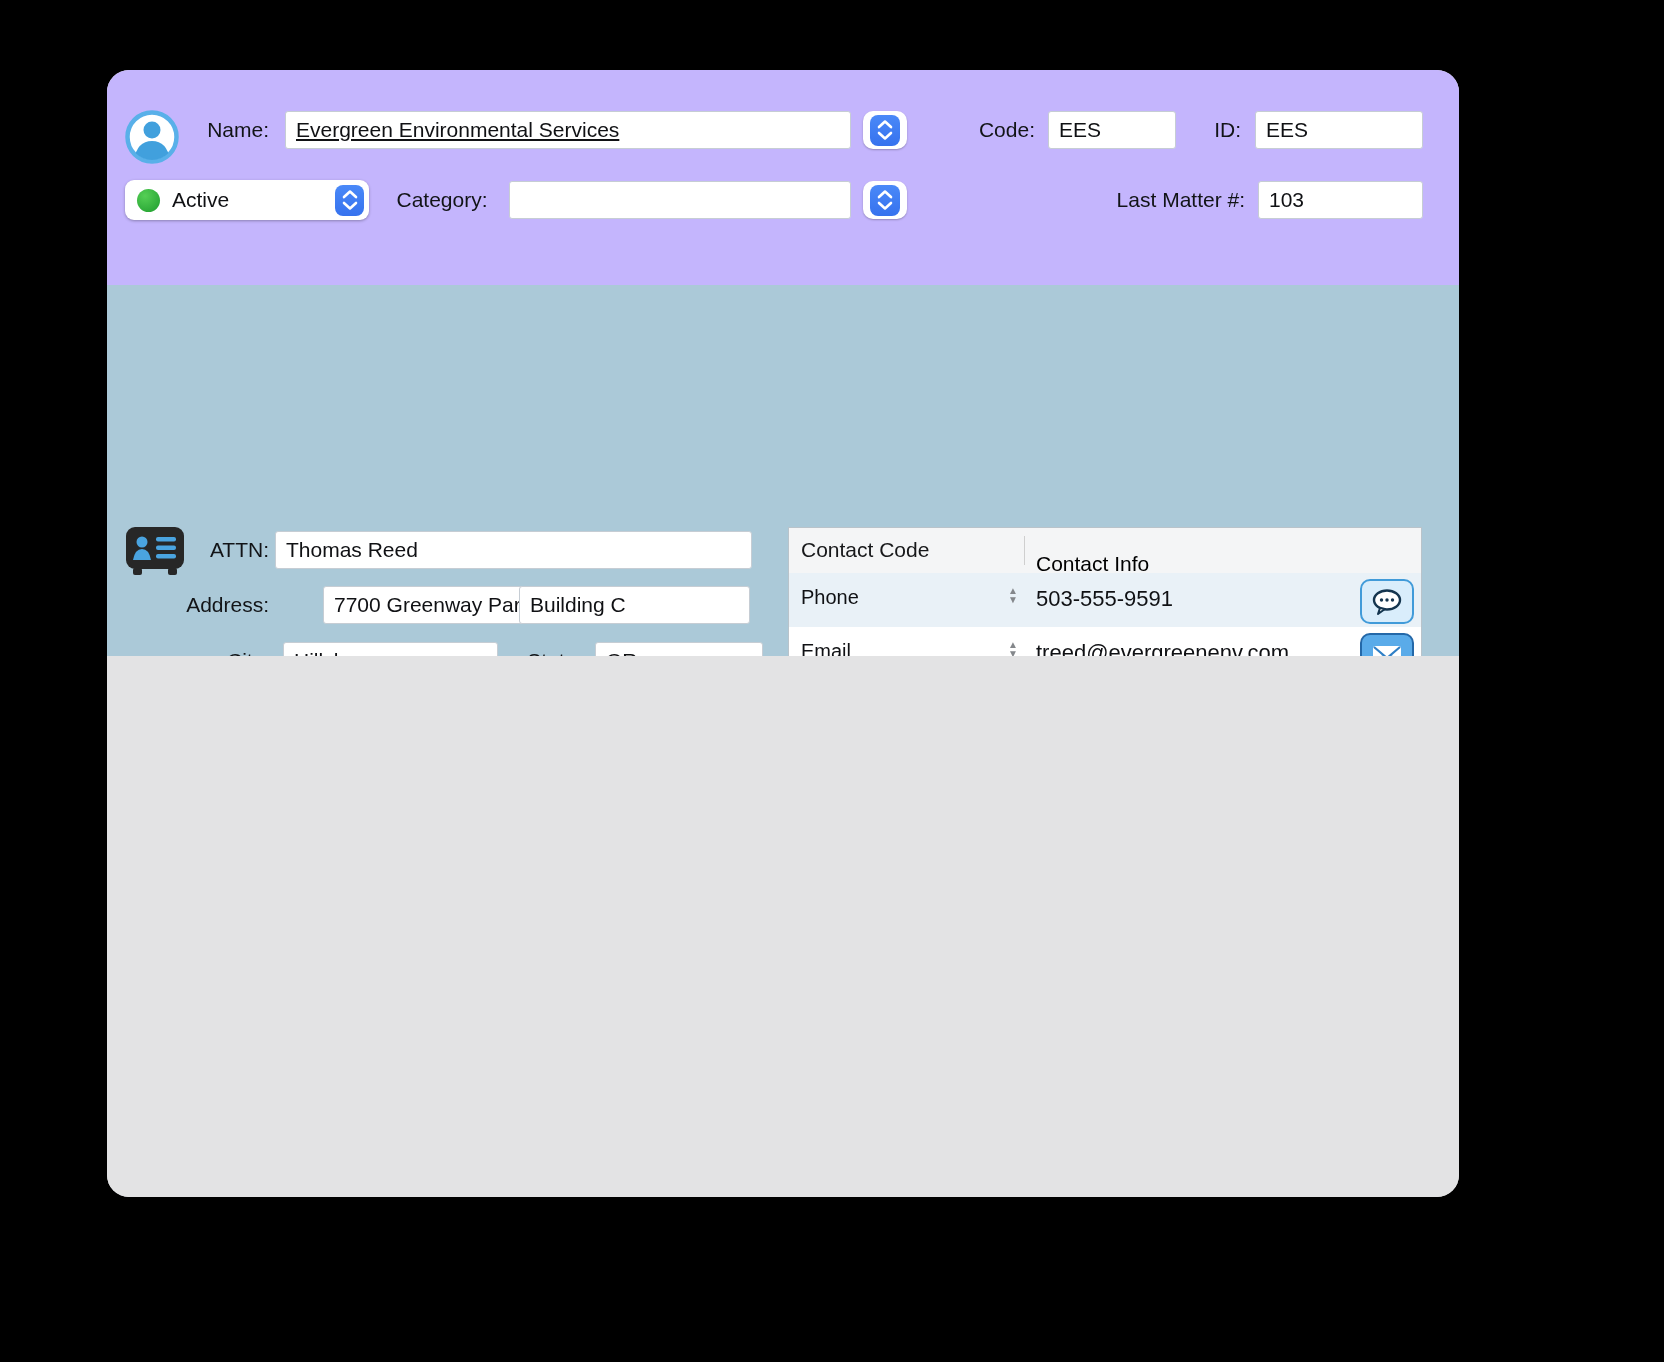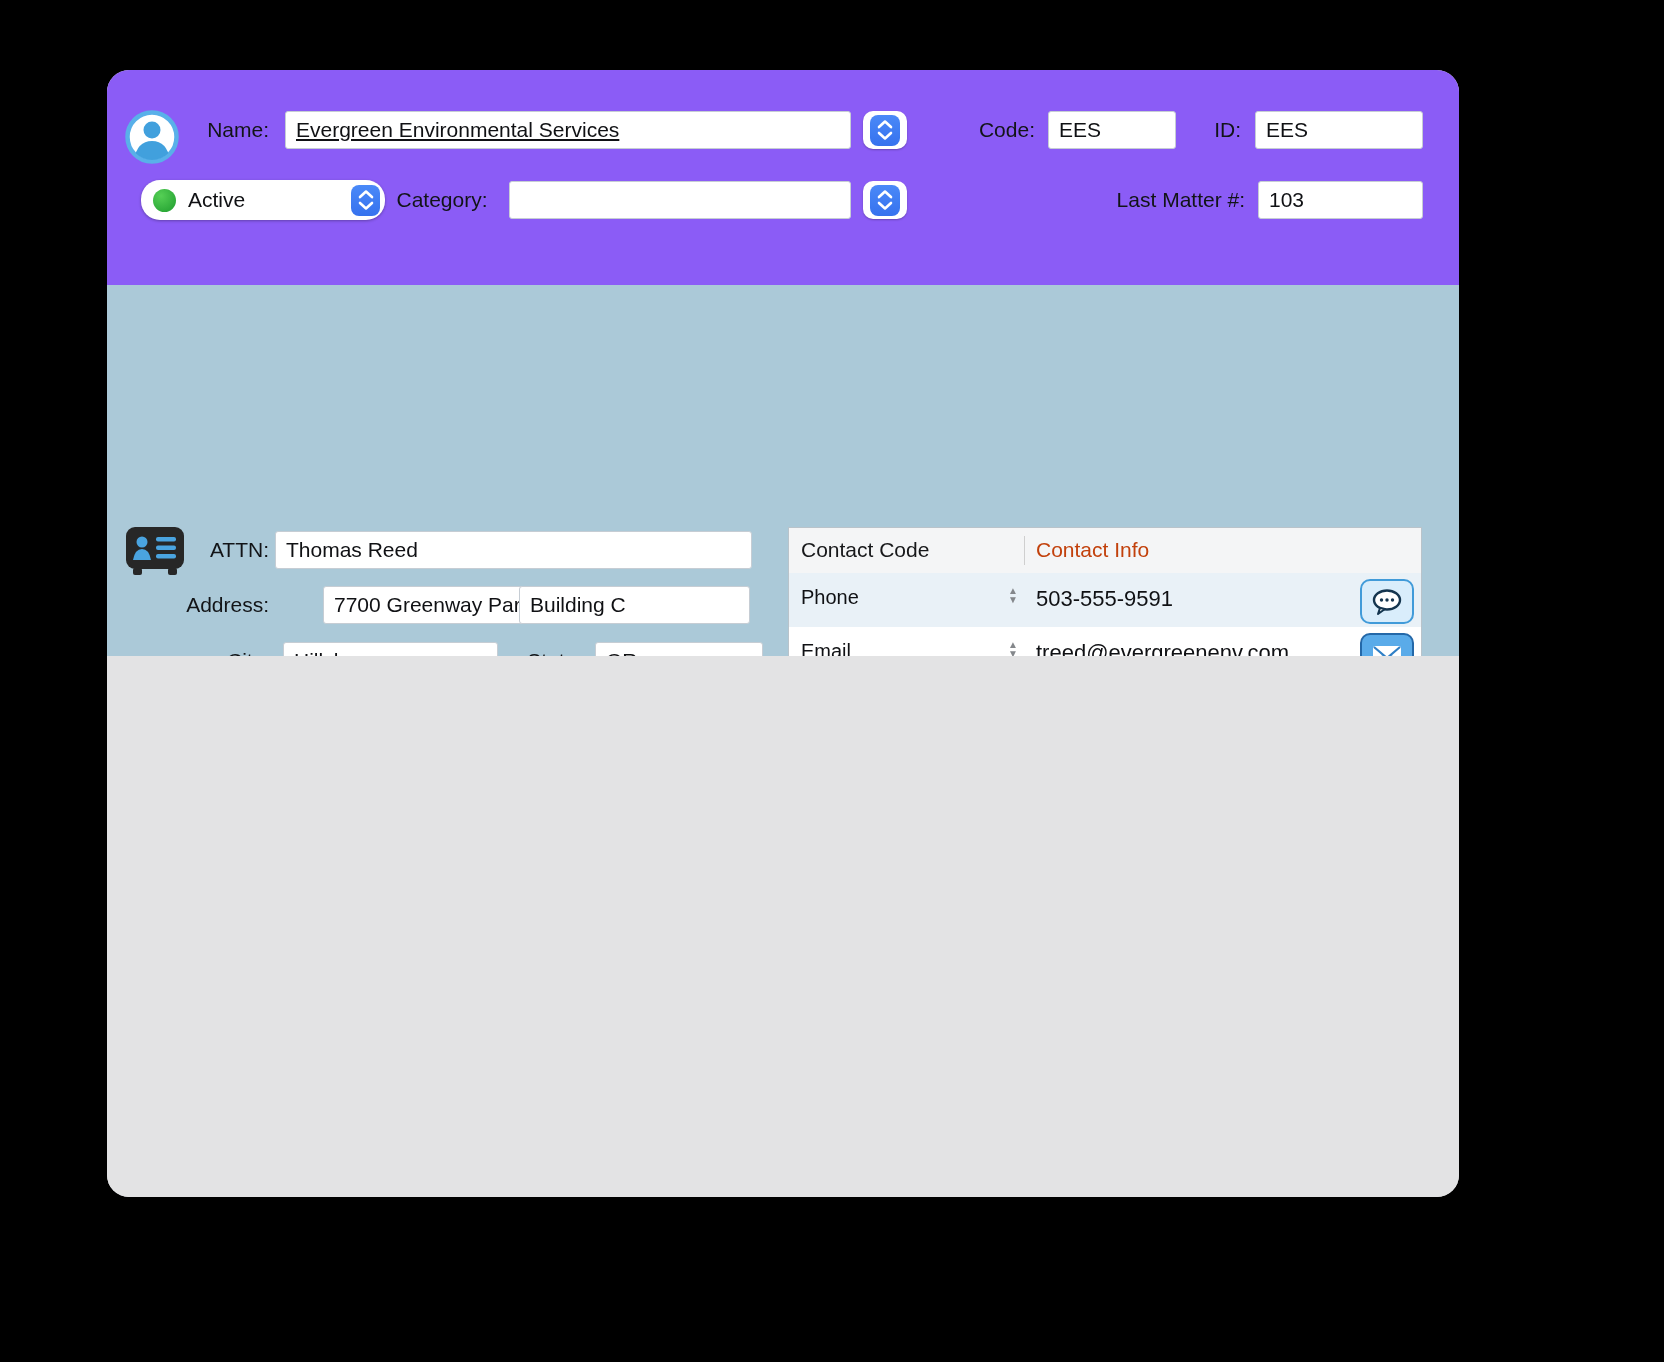--- a/index.html
+++ b/index.html
@@ -1,52 +1,52 @@
 <!DOCTYPE html>
 <html><head>
 <meta charset="utf-8">
 <style>
   html,body{margin:0;padding:0;background:#000;}
   .screen{position:relative;width:1664px;height:1362px;background:#000;overflow:hidden;
           font-family:"Liberation Sans",sans-serif;-webkit-font-smoothing:antialiased;}
   .window{position:absolute;left:107px;top:70px;width:1352px;height:1127px;border-radius:22px;
           overflow:hidden;background:#e3e3e4;box-shadow:0 10px 40px rgba(0,0,0,.6);}
   .band{position:absolute;left:0;width:100%;}
-  .band-top{top:0;height:215px;background:#8b5cf6;}
+  .band-top{top:0;height:215px;background:#c4b5fd;}
   .band-middle{top:215px;height:382px;background:#abc9d8;}
   .band-bottom{top:586px;height:541px;background:#e3e3e4;}
 
   .abs{position:absolute;box-sizing:border-box;}
   .lbl{position:absolute;font-size:21px;color:#121417;text-align:right;white-space:nowrap;}
   .field{position:absolute;background:#fff;border:1px solid #c6cdd4;border-radius:3px;
          font-family:"Liberation Sans",sans-serif;font-size:21px;color:#101114;
          padding:0 10px;box-sizing:border-box;outline:none;}
   .field::placeholder{color:#98a0a8;}
 
   
   .stepper-pill{position:absolute;width:44px;height:38px;background:#fff;border-radius:10px;
                 box-shadow:0 1px 2px rgba(0,0,0,.25);display:flex;align-items:center;justify-content:center;}
   .stepper{width:30px;height:31px;background:linear-gradient(180deg,#4a89f8,#3672ee);border-radius:8px;
            display:flex;align-items:center;justify-content:center;}
   .stepper svg{display:block;}
 
   
-  .select-pill{position:absolute;background:#fff;border-radius:19px;box-shadow:0 1px 3px rgba(0,0,0,.3);
-               display:flex;align-items:center;padding:0 5px 0 12px;margin-left:16px;}
+  .select-pill{position:absolute;background:#fff;border-radius:9px;box-shadow:0 1px 3px rgba(0,0,0,.3);
+               display:flex;align-items:center;padding:0 5px 0 12px;}
   .green-dot{width:23px;height:23px;border-radius:50%;
              background:radial-gradient(circle at 35% 30%,#55cf55,#1e9c2e);margin-right:12px;}
   .select-pill .txt{font-size:21px;color:#101114;flex:1;}
 
   
   .ctable{position:absolute;left:681px;top:242px;width:634px;height:318px;background:#fff;
           border:1px solid #b9c3ca;box-sizing:border-box;}
   .ctable .hdr{position:absolute;left:0;top:0;width:100%;height:45px;background:#f4f5f6;
                border-bottom:1px solid #d8d8d8;}
   .ctable .hdr .h1{position:absolute;left:12px;top:10px;font-size:21px;color:#17181a;}
-  .ctable .hdr .h2{position:absolute;left:247px;top:10px;font-size:21px;color:#c2410c;}
+  .ctable .hdr .h2{position:absolute;left:247px;top:24px;font-size:21px;color:#000000;}
   .ctable .vdiv{position:absolute;left:235px;top:8px;width:1px;height:29px;background:#cfcfcf;}
   .crow{position:absolute;left:0;width:100%;height:54px;}
   .crow .type{position:absolute;left:12px;top:13px;font-size:20px;color:#101114;}
   .crow .info{position:absolute;left:247px;top:13px;font-size:22px;color:#101114;}
   .sort-arrows{position:absolute;left:219px;top:13px;display:flex;flex-direction:column;
                align-items:center;color:#84878b;font-size:10px;line-height:9px;}
   .row-action{position:absolute;right:7px;top:6px;width:50px;height:41px;border-radius:10px;
               display:flex;align-items:center;justify-content:center;}
   .act-msg{background:#d9edfb;border:2.5px solid #419bd9;}
   .act-mail{background:#5aabe9;border:2.5px solid #2468a8;}

